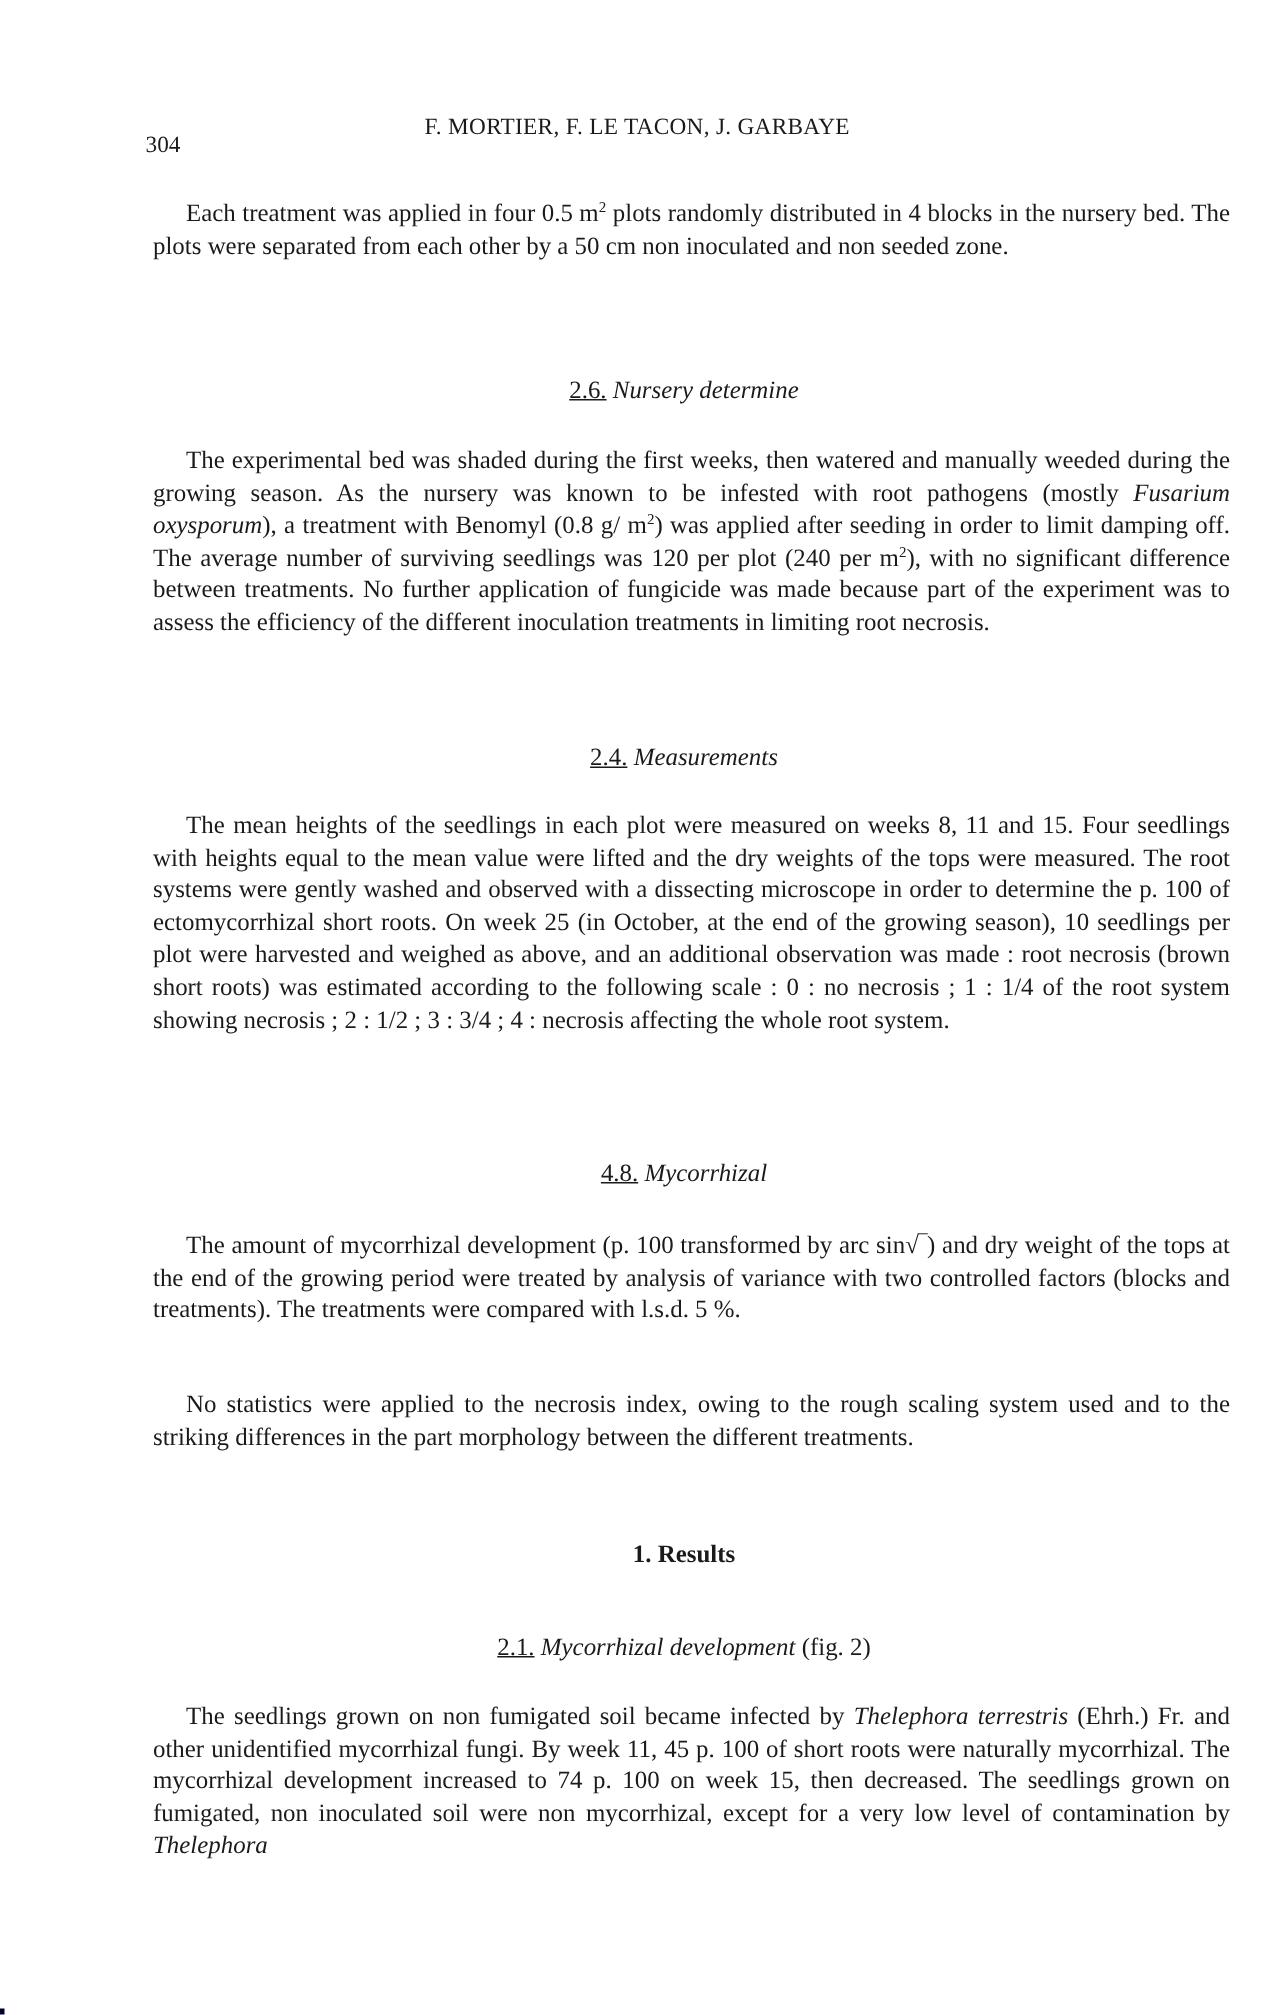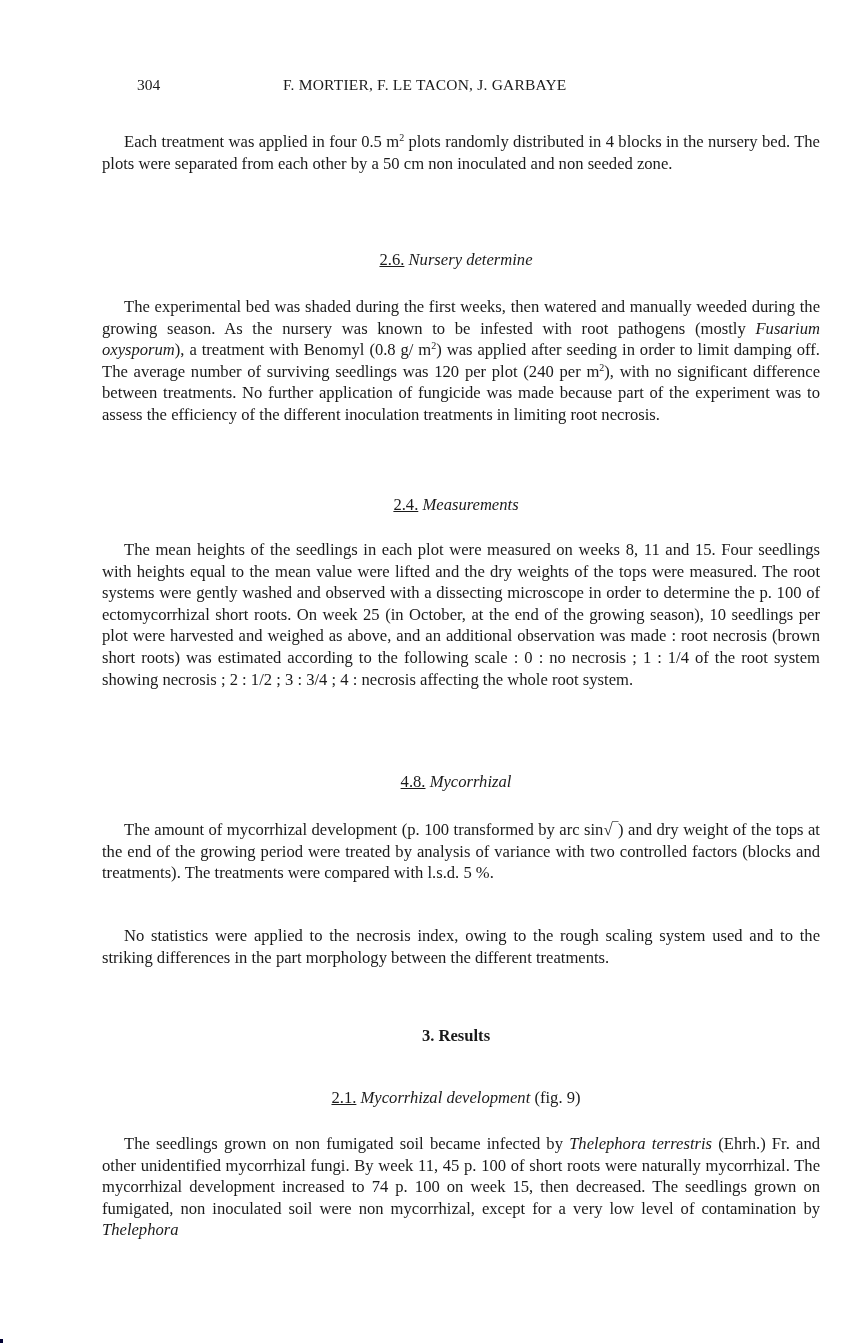--- a/index.html
+++ b/index.html
@@ -6,21 +6,21 @@
   body {
     width: 855px; height: 1343px; position: relative; overflow: hidden;
     font-family: "Liberation Serif", "DejaVu Serif", serif;
     color: #1a1a1a;
   }
   .page { position: absolute; left: 97px; top: 0; width: 718px; }
   .running-head {
     position: absolute; top: 76px; left: 0; width: 718px; height: 20px;
     font-size: 15.5px;
   }
-  .running-head .pageno { position: absolute; left: 0; top: 0; margin-left: 40px; }
+  .running-head .pageno { position: absolute; left: 0; top: 12px; }
   .running-head .authors { position: absolute; left: 186px; top: 0; letter-spacing: 0.2px; font-family: Liberation Serif, serif; }
   p.para {
     margin: 5px; text-align: justify; font-size: 16.6px; line-height: 21.6px;
     text-indent: 22px; position: absolute; left: 0; width: 718px;
   }
   .heading {
     position: absolute; left: 0; width: 718px; text-align: center;
     font-size: 16.6px; line-height: 21px;
   }
   .heading .num { font-style: normal; text-decoration: underline; }
@@ -59,25 +59,25 @@
   <div class="heading" style="top:771px;">
     <span class="num">4.8.</span>
     <span class="title">Mycorrhizal</span>
   </div>
 
   <p class="para" style="top:814px;">The amount of mycorrhizal development (p. 100 transformed by arc sin√‾) and dry weight of the tops at the end of the growing period were treated by analysis of variance with two controlled factors (blocks and treatments). The treatments were compared with l.s.d. 5 %.</p>
 
   <p class="para" style="top:920px;">No statistics were applied to the necrosis index, owing to the rough scaling system used and to the striking differences in the part morphology between the different treatments.</p>
 
   <div class="heading bold" style="top:1025px;">
-    <span>3. Results</span>
+    <span>1. Results</span>
   </div>
 
   <div class="heading" style="top:1087px;">
     <span class="num">2.1.</span>
-    <span class="title">Mycorrhizal development</span><span> (fig. 9)</span>
+    <span class="title">Mycorrhizal development</span><span> (fig. 2)</span>
   </div>
 
   <p class="para" style="top:1128px;"><span>The seedlings grown on non fumigated soil became infected by </span><i>Thelephora terrestris</i><span> (Ehrh.) Fr. and other unidentified mycorrhizal fungi. By week 11, 45 p. 100 of short roots were naturally mycorrhizal. The mycorrhizal development increased to 74 p. 100 on week 15, then decreased. The seedlings grown on fumigated, non inoculated soil were non mycorrhizal, except for a very low level of contamination by </span><i>Thelephora</i></p>
 
 </div>
 
 <div class="corner-mark"></div>
 
 </body></html>

